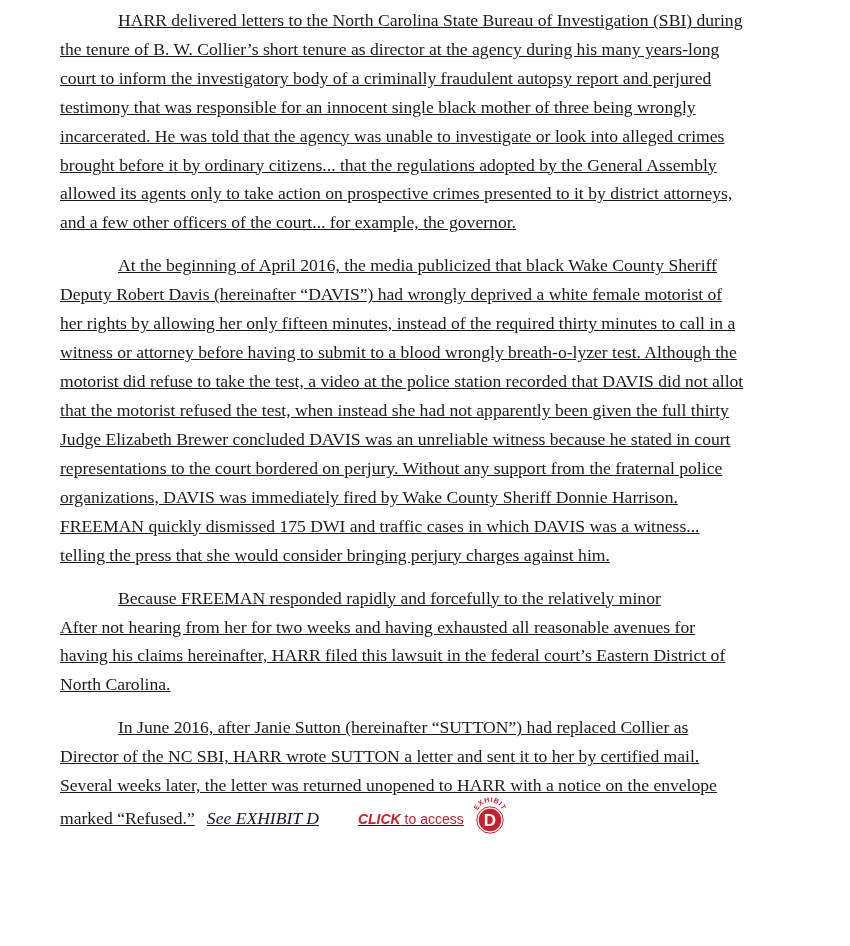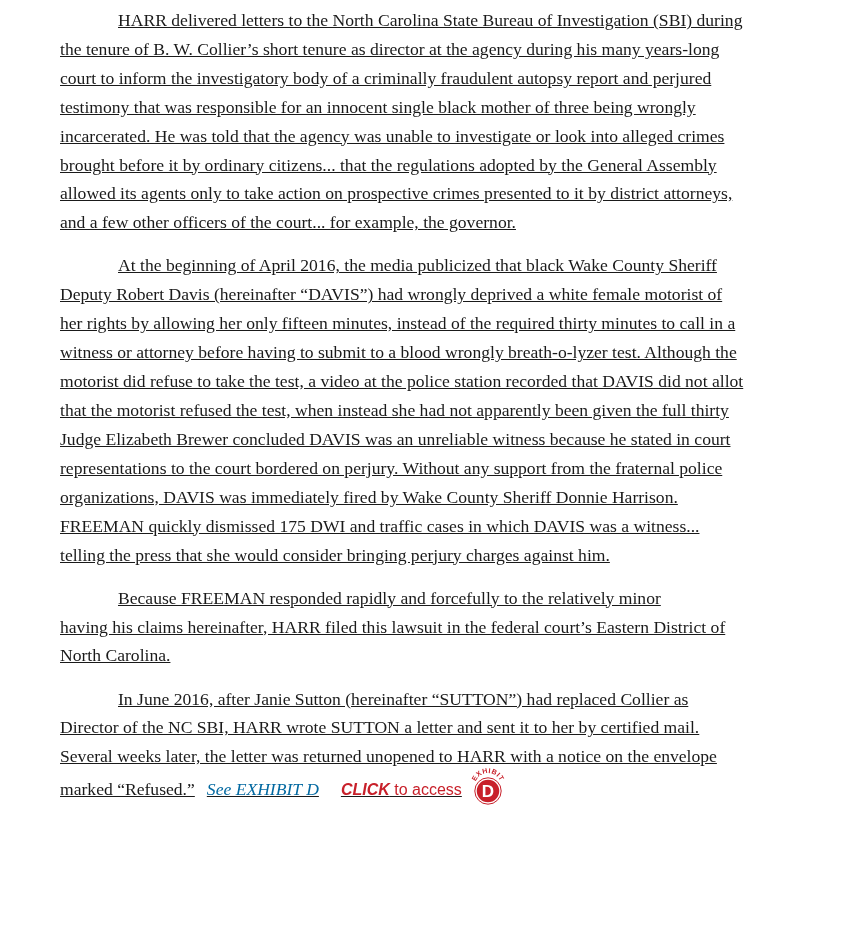--- a/index.html
+++ b/index.html
@@ -29,29 +29,29 @@
       text-decoration: underline;
     }
     .line.first {
       padding-left: 58px;
     }
     .para-block {
       margin-bottom: 14.2px;
     }
     .exhibit-link {
       font-style: italic;
-      color: #0369a1;
+      color: #0f172a;
       margin-left: 12px;
       text-decoration: none;
     }
     .click-access {
       font-family: "Liberation Sans", "DejaVu Sans", sans-serif;
-      font-size: 16px;
+      font-size: 14px;
       color: #c8202a;
-      margin-left: 22px;
+      margin-left: 39px;
       cursor: pointer;
     }
     .click-access .click-word {
       font-weight: bold;
       font-style: italic;
     }
     .badge {
       display: inline-block;
       vertical-align: middle;
       position: relative;
@@ -86,20 +86,21 @@
     <span class="line">that the motorist refused the test, when instead she had not apparently been given the full thirty</span>
     <span class="line">Judge Elizabeth Brewer concluded DAVIS was an unreliable witness because he stated in court</span>
     <span class="line">representations to the court bordered on perjury.  Without any support from the fraternal police</span>
     <span class="line">organizations, DAVIS was immediately fired by Wake County Sheriff Donnie Harrison.</span>
     <span class="line">FREEMAN quickly dismissed 175 DWI and traffic cases in which DAVIS was a witness...</span>
     <span class="line">telling the press that she would consider bringing perjury charges against him.</span>
   </div>
 
   <div class="para-block">
     <span class="line first">Because FREEMAN responded rapidly and forcefully to the relatively minor</span>
+    <span class="line">After not hearing from her for two weeks and having exhausted all reasonable avenues for</span>
     <span class="line">having his claims hereinafter, HARR filed this lawsuit in the federal court’s Eastern District of</span>
     <span class="line">North Carolina.</span>
   </div>
 
   <div class="para-block">
     <span class="line first">In June 2016, after Janie Sutton (hereinafter “SUTTON”) had replaced Collier as</span>
     <span class="line">Director of the NC SBI, HARR wrote SUTTON a letter and sent it to her by certified mail.</span>
     <span class="line">Several weeks later, the letter was returned unopened to HARR with a notice on the envelope</span>
     <span class="line">
       <span>marked “Refused.”</span><a class="exhibit-link">See EXHIBIT D</a><span class="click-access"><span class="click-word">CLICK</span><span> to access</span></span><span class="badge">

